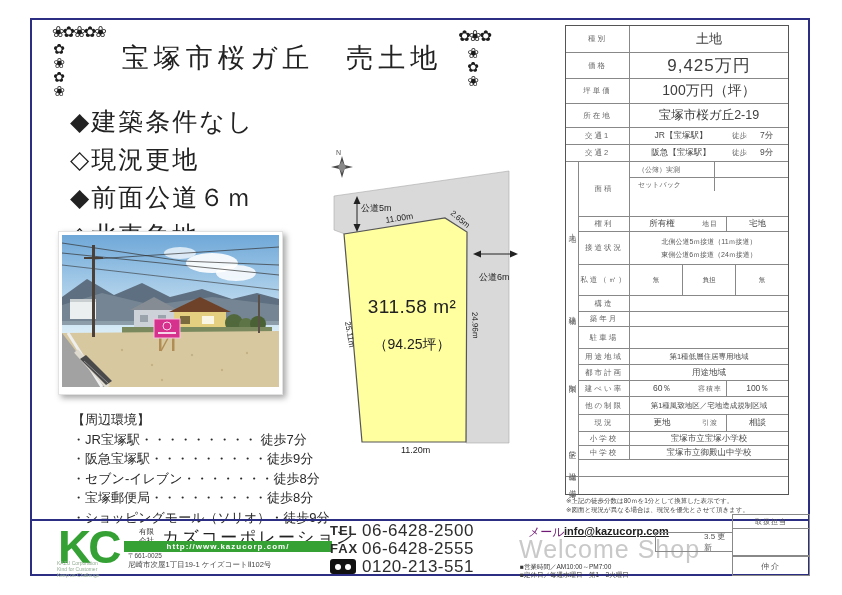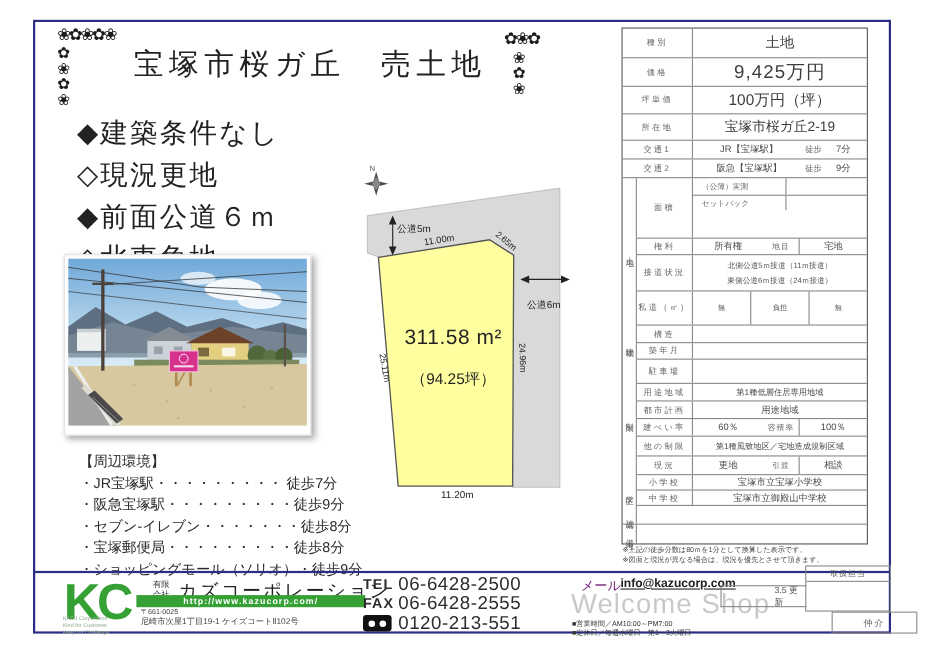--- a/index.html
+++ b/index.html
@@ -83,21 +83,21 @@
   .mailv{left:564px;top:525px;font-size:11px;font-weight:bold;color:#222;text-decoration:underline;}
   .welcome{left:519px;top:535px;font-size:25px;color:#c9c9c9;letter-spacing:1px;}
   .hours{left:520px;top:563px;font-size:6.5px;color:#333;}
   .holiday{left:520px;top:571px;font-size:6.5px;color:#333;}
   .staffbox{left:732px;top:514px;width:78px;height:42px;border:1px solid #888;box-sizing:border-box;}
   .staffbox .sh{height:14px;border-bottom:1px solid #888;display:flex;align-items:center;justify-content:center;
                 font-size:7px;color:#555;letter-spacing:1px;box-sizing:border-box;}
   .updbox{left:655px;top:532px;width:78px;height:20px;border:1px solid #888;border-right:none;box-sizing:border-box;
           display:flex;align-items:center;justify-content:center;font-size:8px;color:#555;padding-left:48px;}
   .dealbox{left:732px;top:556px;width:78px;height:20px;border:1px solid #888;box-sizing:border-box;
-           display:flex;align-items:center;justify-content:center;font-size:8px;color:#555;letter-spacing:2px;margin-left:24px;}
+           display:flex;align-items:center;justify-content:center;font-size:8px;color:#555;letter-spacing:2px;}
 </style>
 </head>
 <body>
 
 <div class="page">
   <div class="abs frame"></div>
 
   <div class="abs orn" style="left:52px;top:24px;">
     <div class="row">❀✿❀✿❀</div>
     <div class="col">✿❀✿❀</div>

